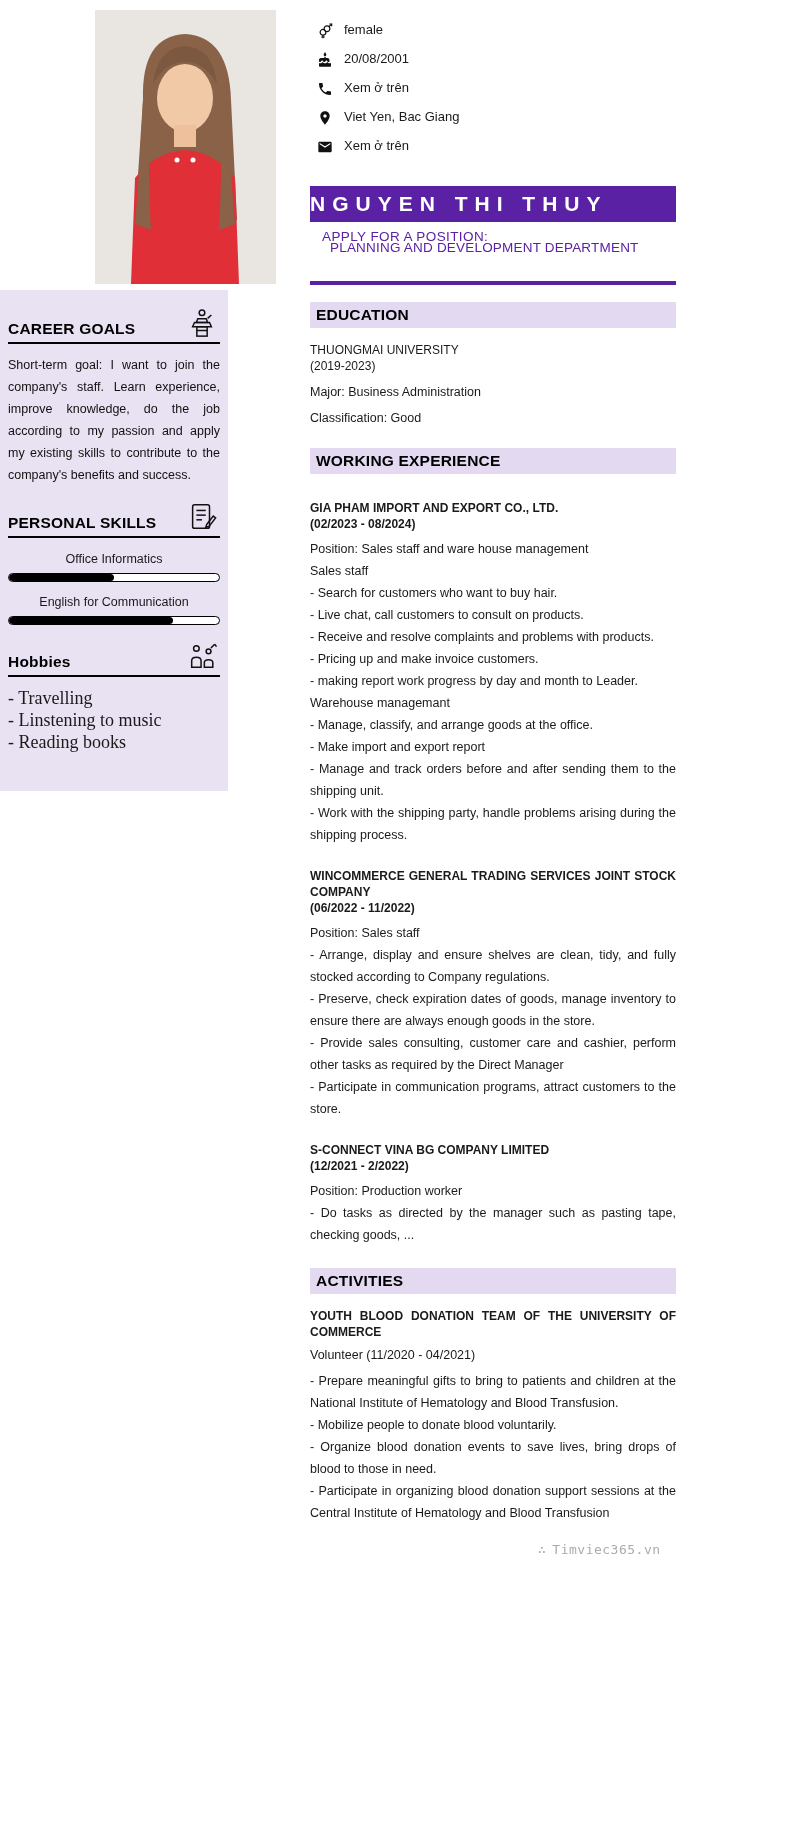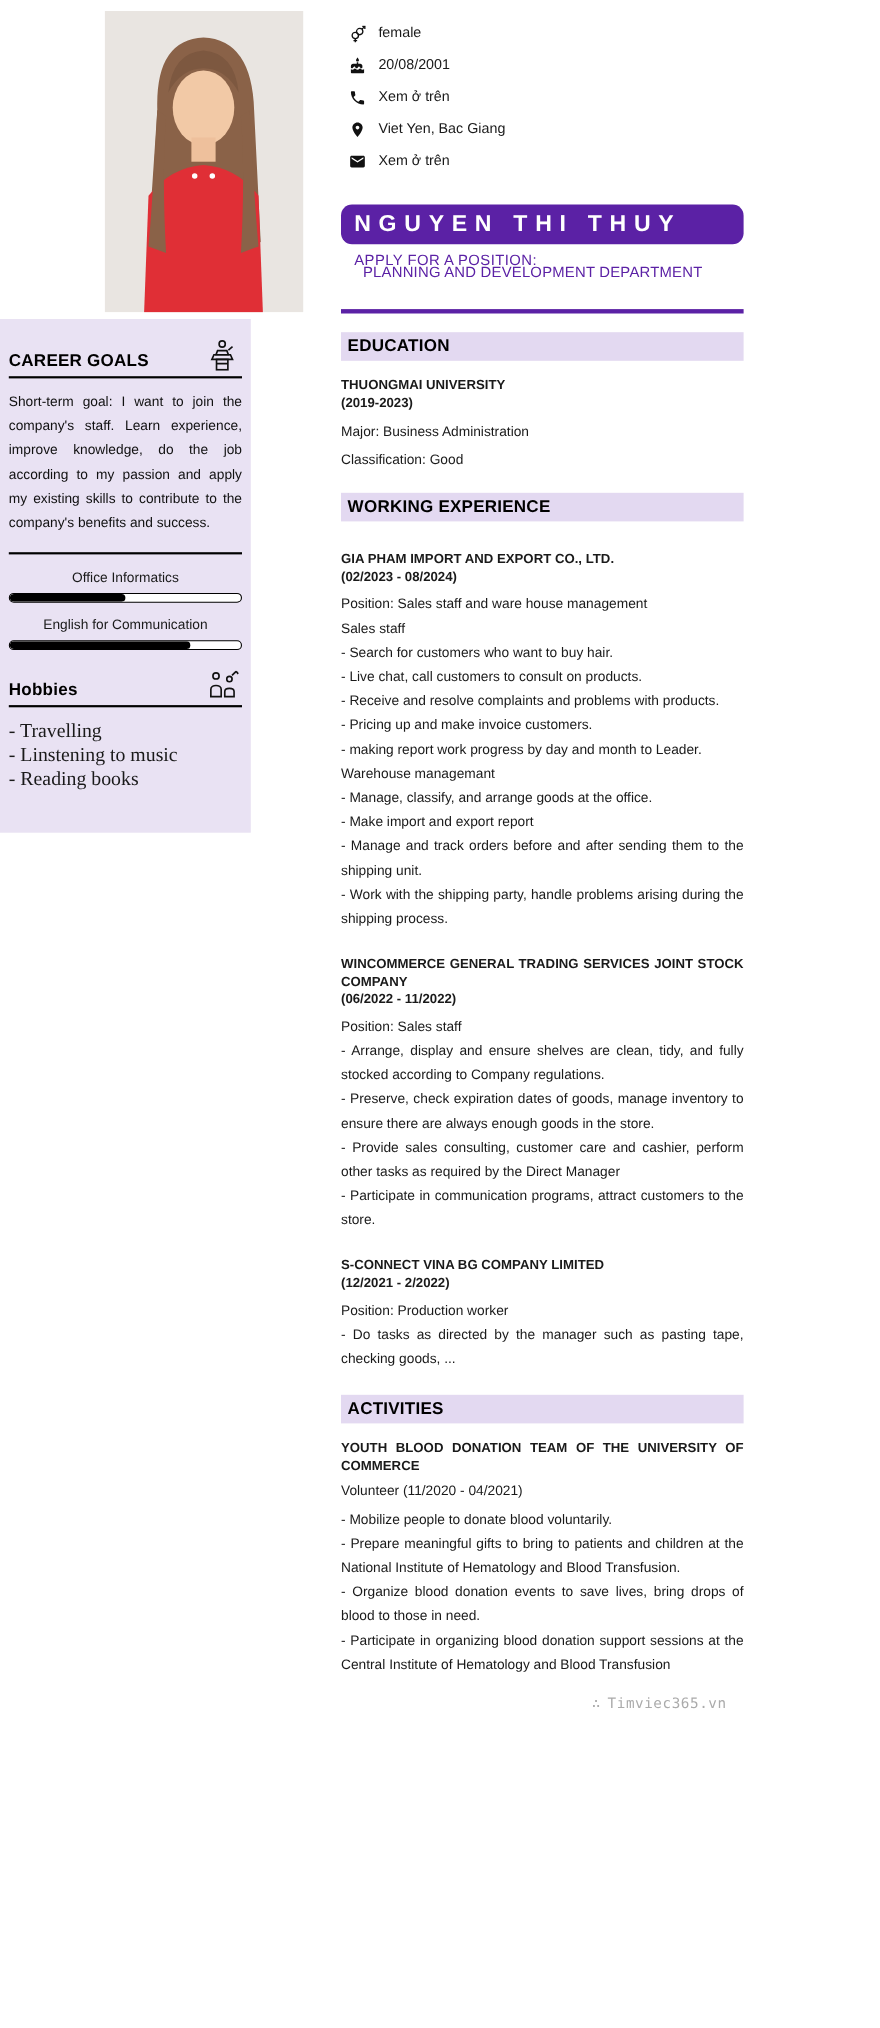--- a/index.html
+++ b/index.html
@@ -18,21 +18,21 @@
 
   .contact { position:absolute; left:316px; top:22px; }
   .info-row { display:flex; align-items:flex-start; gap:11px; height:29px; font-size:13px; }
   .ficon { width:17px; height:17px; display:flex; align-items:center; justify-content:center; flex:0 0 17px; }
   .ficon svg { width:16px; height:16px; }
 
   .name-banner {
     position:absolute; left:310px; top:186px; width:366px; height:36px;
     background:var(--accent,#5b21a5); color:#fff;
     font-size:21px; font-weight:bold; letter-spacing:7px;
-    display:flex; align-items:center; padding-left:12px; white-space:nowrap;border-radius:10px;
+    display:flex; align-items:center; white-space:nowrap;
   }
   .apply-label { position:absolute; left:322px; top:229px; color:var(--accent,#5b21a5); font-size:13.5px; letter-spacing:.4px; }
   .apply-position { position:absolute; left:330px; top:240px; color:var(--accent,#5b21a5); font-size:13.5px; letter-spacing:.2px; }
   .header-divider { position:absolute; left:310px; top:281px; width:366px; height:4px; background:var(--accent,#5b21a5); }
 
   
   .sidebar { position:absolute; left:0; top:290px; width:228px; background:var(--sidebar-bg,#e9e2f3); padding:18px 8px 22px 8px; }
   .sb-head { display:flex; align-items:flex-end; justify-content:space-between; }
   .sb-title { font-size:15.5px; font-weight:bold; letter-spacing:.2px; color:#000; }
   .sb-icon { flex:0 0 auto; }
@@ -46,21 +46,21 @@
   .hobby { font-size:18px; line-height:22px;font-family:Liberation Serif, serif; }
 
   
   .main { position:absolute; left:310px; top:302px; width:366px; }
   .sec-bar {
     background:var(--heading-bg,#e3d9f1);
     font-size:15.5px; font-weight:bold; letter-spacing:.2px;
     padding:4px 6px; color:#000;
   }
   .sec-bar.mt { margin-top:22px; }
-  .edu-line { font-size:12px; font-weight:bold; line-height:16px; }
+  .edu-line { font-size:12px; font-weight:normal; line-height:16px; }
   .edu-block { margin-top:14px; }
   .edu-detail { font-size:12.5px; line-height:16px; margin-top:10px; }
   .jobs { margin-top:26px; }
   .job { margin-bottom:22px; }
   .job-company { font-size:12px; font-weight:bold; line-height:16px; text-align:justify; }
   .job-period { font-size:12px; font-weight:bold; line-height:16px; }
   .job-position { font-size:12.5px; line-height:22px; margin-top:6px; }
   .sub-heading { font-size:12.5px; line-height:22px; }
   .bullet { font-size:12.5px; line-height:22px; text-align:justify; }
   .act-org { font-size:12px; font-weight:bold; line-height:16px; margin-top:14px; text-align:justify; }
@@ -160,20 +160,32 @@
             <line x1="12.5" y1="24" x2="23.5" y2="24"></line>
             <line x1="24" y1="11" x2="28" y2="7.5"></line>
           </svg>
         </span>
       </div>
       <div class="sb-rule"></div>
       <p class="sb-para">Short-term goal: I want to join the company's staff. Learn experience, improve knowledge, do the job according to my passion and apply my existing skills to contribute to the company's benefits and success.</p>
     </section>
 
     <section class="sb-section">
+      <div class="sb-head">
+        <h2 class="sb-title">PERSONAL SKILLS</h2>
+        <span class="sb-icon">
+          <svg viewBox="0 0 36 32" fill="none" stroke="#111" stroke-width="1.6">
+            <rect x="8" y="3" width="18" height="25" rx="2"></rect>
+            <line x1="12" y1="9" x2="22" y2="9"></line>
+            <line x1="12" y1="14" x2="22" y2="14"></line>
+            <line x1="12" y1="19" x2="18" y2="19"></line>
+            <path d="M23 24 l7 -9 2.5 2 -7 9 -3.5 1 z"></path>
+          </svg>
+        </span>
+      </div>
       <div class="sb-rule"></div>
 
       <div class="skill">
         <div class="skill-name">Office Informatics</div>
         <div class="skill-bar">
           <div class="skill-fill" style="width: 50%;"></div>
         </div>
       </div>
       <div class="skill">
         <div class="skill-name">English for Communication</div>
@@ -251,22 +263,22 @@
         <div class="job-position">Position: Production worker</div>
         <div class="bullet">- Do tasks as directed by the manager such as pasting tape, checking goods, ...</div>
       </div>
 
     </div>
 
     <div class="sec-bar">ACTIVITIES</div>
     <div class="act-org">YOUTH BLOOD DONATION TEAM OF THE UNIVERSITY OF COMMERCE</div>
     <div class="act-role">Volunteer (11/2020 - 04/2021)</div>
     <div class="act-bullets">
+      <div class="bullet">- Prepare meaningful gifts to bring to patients and children at the National Institute of Hematology and Blood Transfusion.</div>
       <div class="bullet">- Mobilize people to donate blood voluntarily.</div>
-      <div class="bullet">- Prepare meaningful gifts to bring to patients and children at the National Institute of Hematology and Blood Transfusion.</div>
       <div class="bullet">- Organize blood donation events to save lives, bring drops of blood to those in need.</div>
       <div class="bullet">- Participate in organizing blood donation support sessions at the Central Institute of Hematology and Blood Transfusion</div>
     </div>
 
   </main>
 
   <div class="watermark">
     <span>∴</span>
     <span>Timviec365.vn</span>
   </div>

